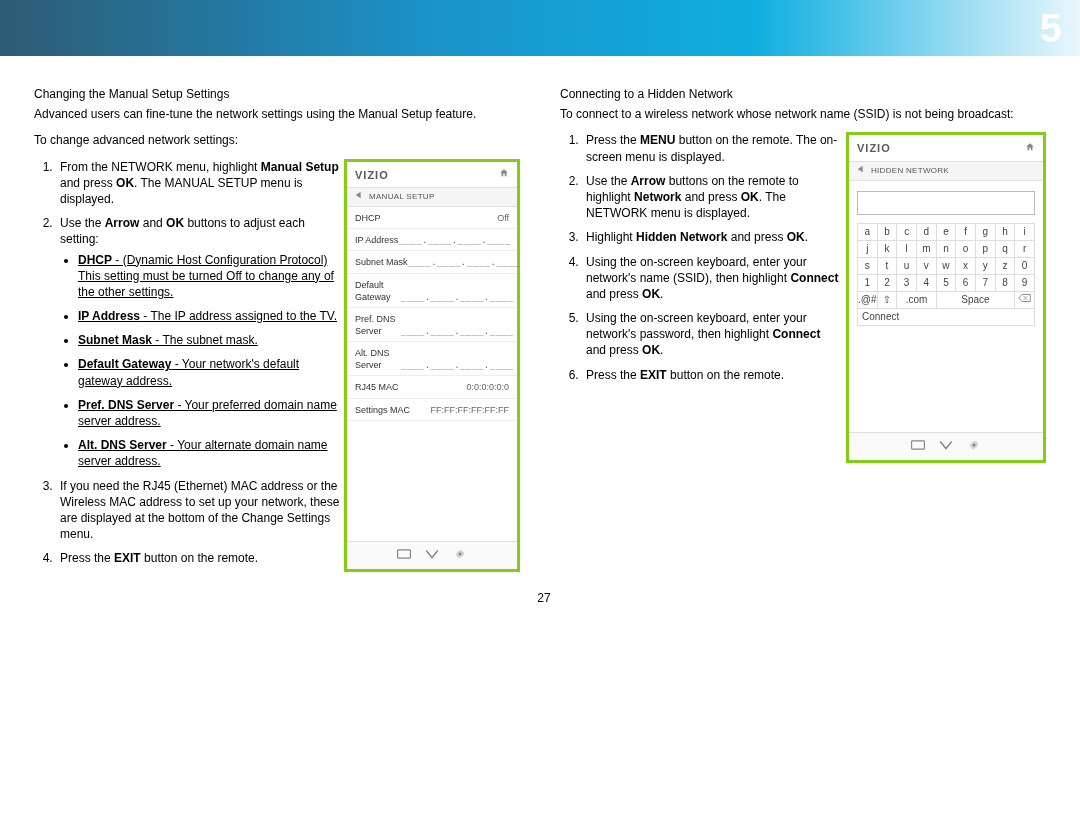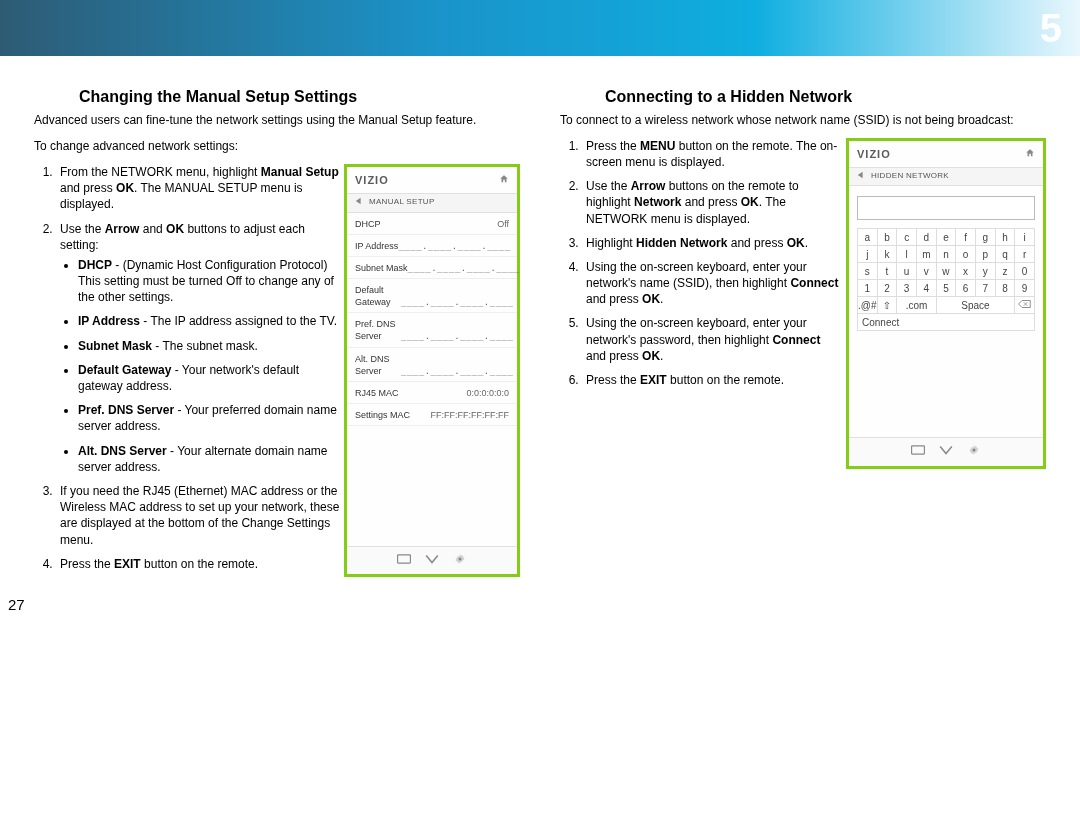--- a/index.html
+++ b/index.html
@@ -5,27 +5,27 @@
   * { box-sizing: border-box; margin: 0; padding: 0; }
   html, body { width: 1080px; height: 834px; font-family: "Helvetica Neue", Helvetica, Arial, sans-serif; background: #fff; color: #000; }
   .topbar {
     width: 100%; height: 56px;
     background: linear-gradient(to right, #2e5b74 0%, #1a93c9 40%, #0faee0 70%, #e9f7fd 100%);
     position: relative;
   }
   .chapnum { position: absolute; right: 18px; top: 6px; font-size: 40px; font-weight: 700; color: #fff; font-family: Arial, sans-serif; }
   .page { display: flex; padding: 30px 34px 10px 34px; gap: 40px; }
   .col { flex: 1 1 50%; font-size: 12px; line-height: 1.35; }
-  .heading { font-weight: 700; font-size: 16px; margin-bottom: 4px; margin-left: 45px; }
+  .heading { font-weight: 400; font-size: 12px; margin-bottom: 4px; }
   .para { text-align: justify; margin-bottom: 10px; }
   .para2 { margin-bottom: 10px; }
   ol.num { list-style: decimal; padding-left: 22px; }
   ol.num > li { margin-bottom: 8px; padding-left: 4px; }
   ul.bul { list-style: disc; padding-left: 18px; margin-top: 4px; }
-  ul.bul > li { margin-bottom: 8px; }
+  ul.bul > li { margin-bottom: 8px; text-decoration: underline; }
   .b { font-weight: 700; }
   .colbody { display: flex; gap: 4px; align-items: flex-start; }
   .colbody .textcol { flex: 1 1 auto; }
   .panel {
     width: 176px; flex: 0 0 176px; border: 3px solid #84cc16; background: #fefefe;
     color: #555; font-size: 9px;
     box-shadow: 0 1px 2px rgba(0,0,0,.06);
   }
   .panel .brandrow {
     display: flex; justify-content: space-between; align-items: center;
@@ -50,21 +50,21 @@
   }
   .footbar svg { width: 14px; height: 12px; }
   .hint { font-size: 8px; color: #666; padding: 4px 8px 2px 8px; line-height: 1.25; }
   .ssidbox { margin: 10px 8px 8px 8px; height: 24px; border: 1px solid #bbb; background: #fff; }
   .kbd { padding: 0 8px 6px 8px; }
   .kbd table { width: 100%; border-collapse: collapse; table-layout: fixed; }
   .kbd td { border: 1px solid #ddd; text-align: center; font-size: 10px; height: 17px; color: #444; background: #fff; }
   .kbd td.space { }
   .kbd .del svg { width: 14px; height: 10px; }
   .connectrow td { text-align: left; padding-left: 4px; }
-  .pagenum { text-align: left; font-size: 15px; margin-top: 6px; padding-left: 8px; }
+  .pagenum { text-align: center; font-size: 12px; margin-top: 6px; padding-left: 8px; }
 </style>
 </head>
 <body>
 
 <div class="topbar">
   <div class="chapnum">5</div>
 </div>
 
 <div class="page">
 

